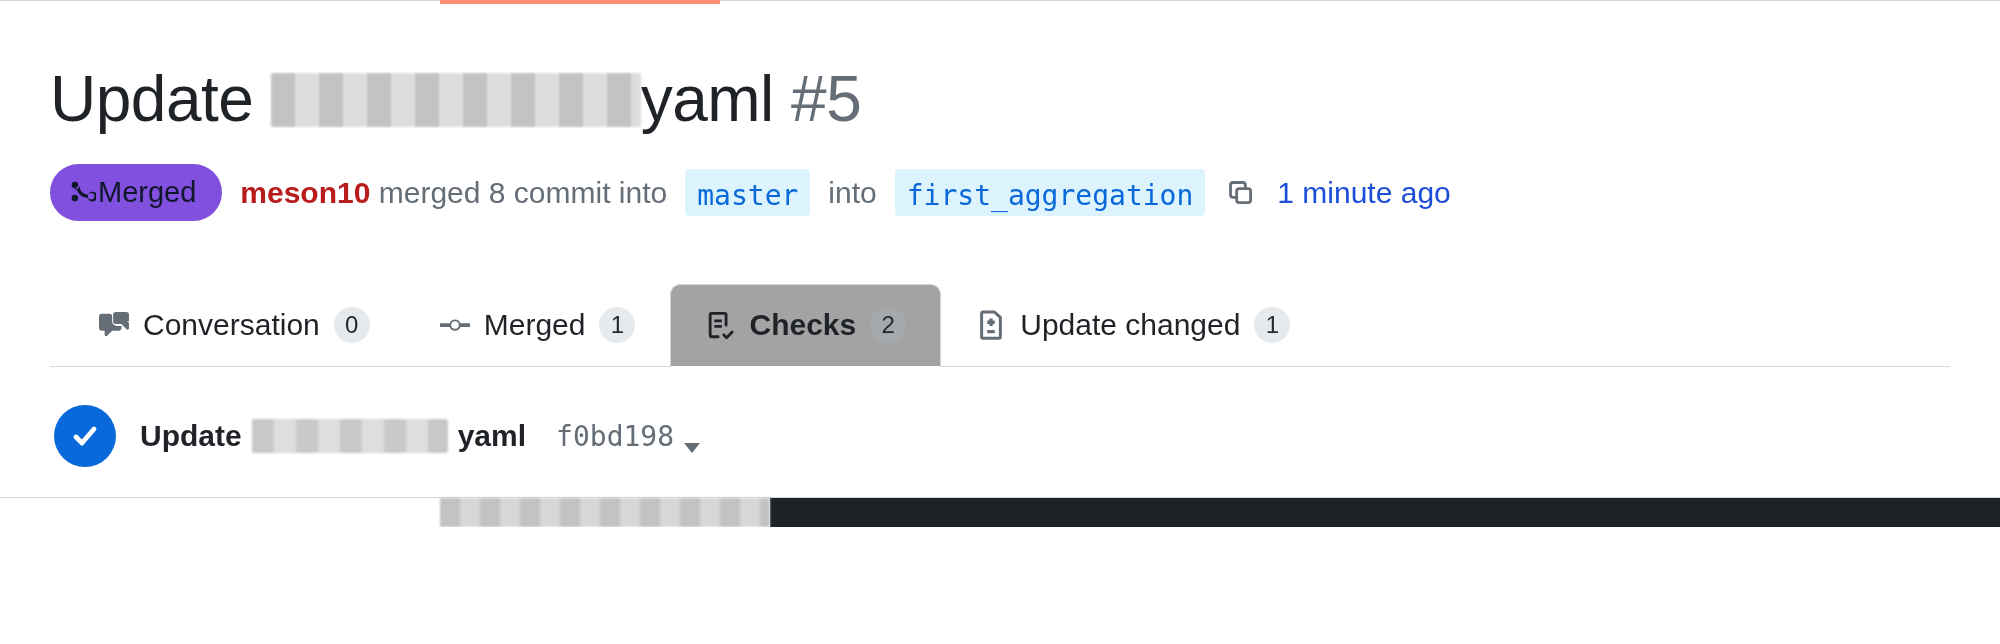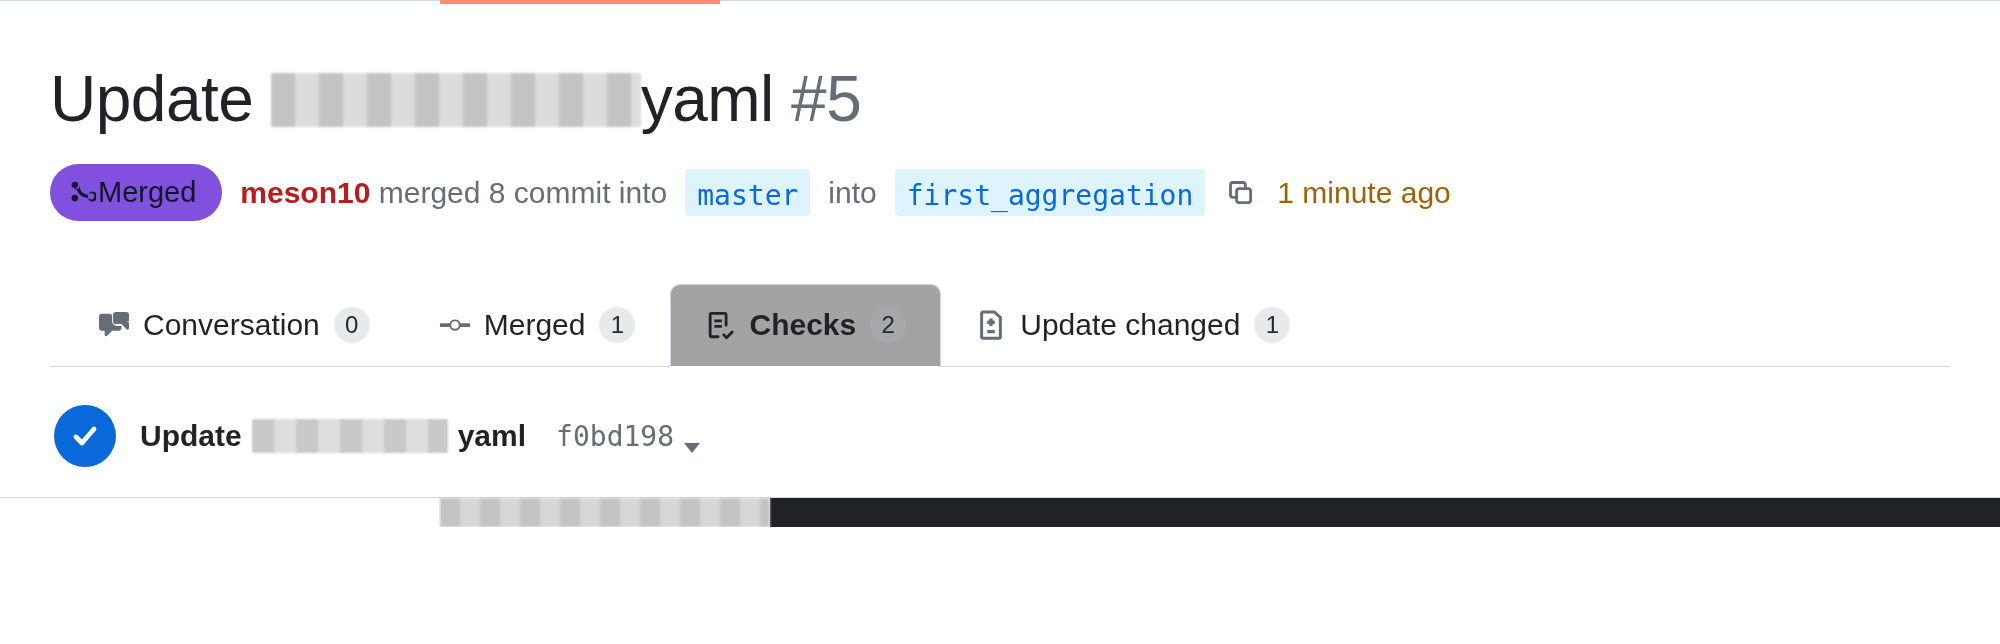--- a/index.html
+++ b/index.html
@@ -83,21 +83,21 @@
   .branch-label {
     display: inline-block;
     background: #ddf4ff;
     color: #0969da;
     font-family: ui-monospace, SFMono-Regular, Menlo, Consolas, monospace;
     font-size: 28px;
     padding: 10px 12px 4px;
     border-radius: 4px;
   }
   .copy-icon { color:#656d76; display:inline-flex; cursor:pointer; padding:4px; }
-  .time-ago { color:#a16207; }
+  .time-ago { color:#1d4ed8; }
   
   .tabnav-wrap { margin-top: 62px; }
   .tabnav {
     display: flex;
     align-items: stretch;
     border-bottom: 1px solid #d0d7de;
     gap: 0;
     padding-left: 14px;
   }
   .tab {

